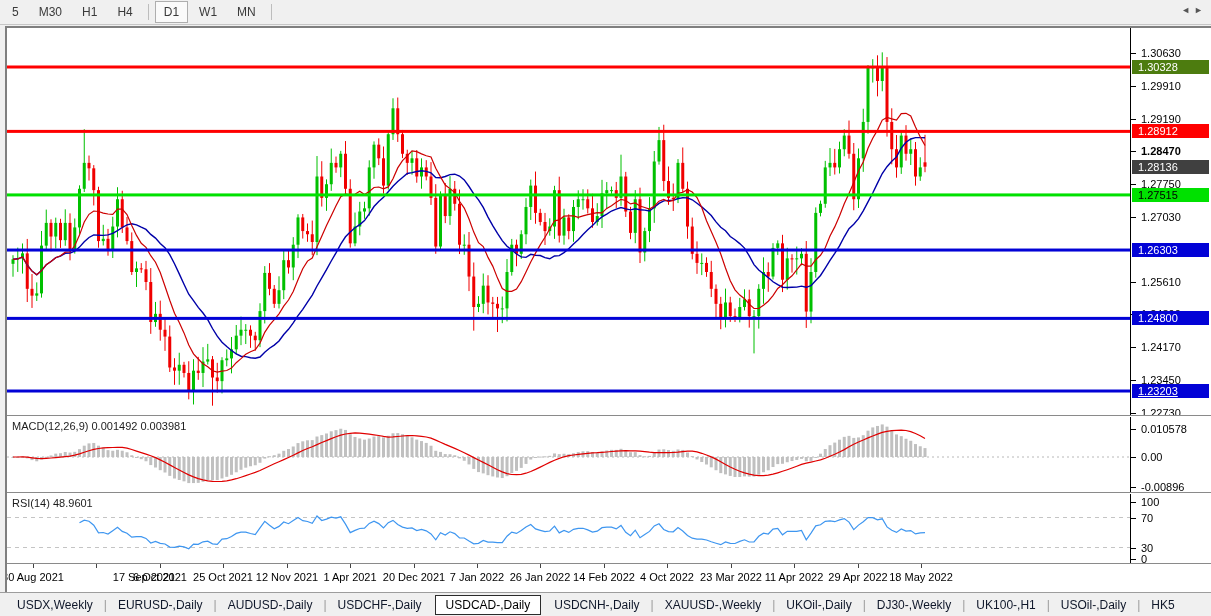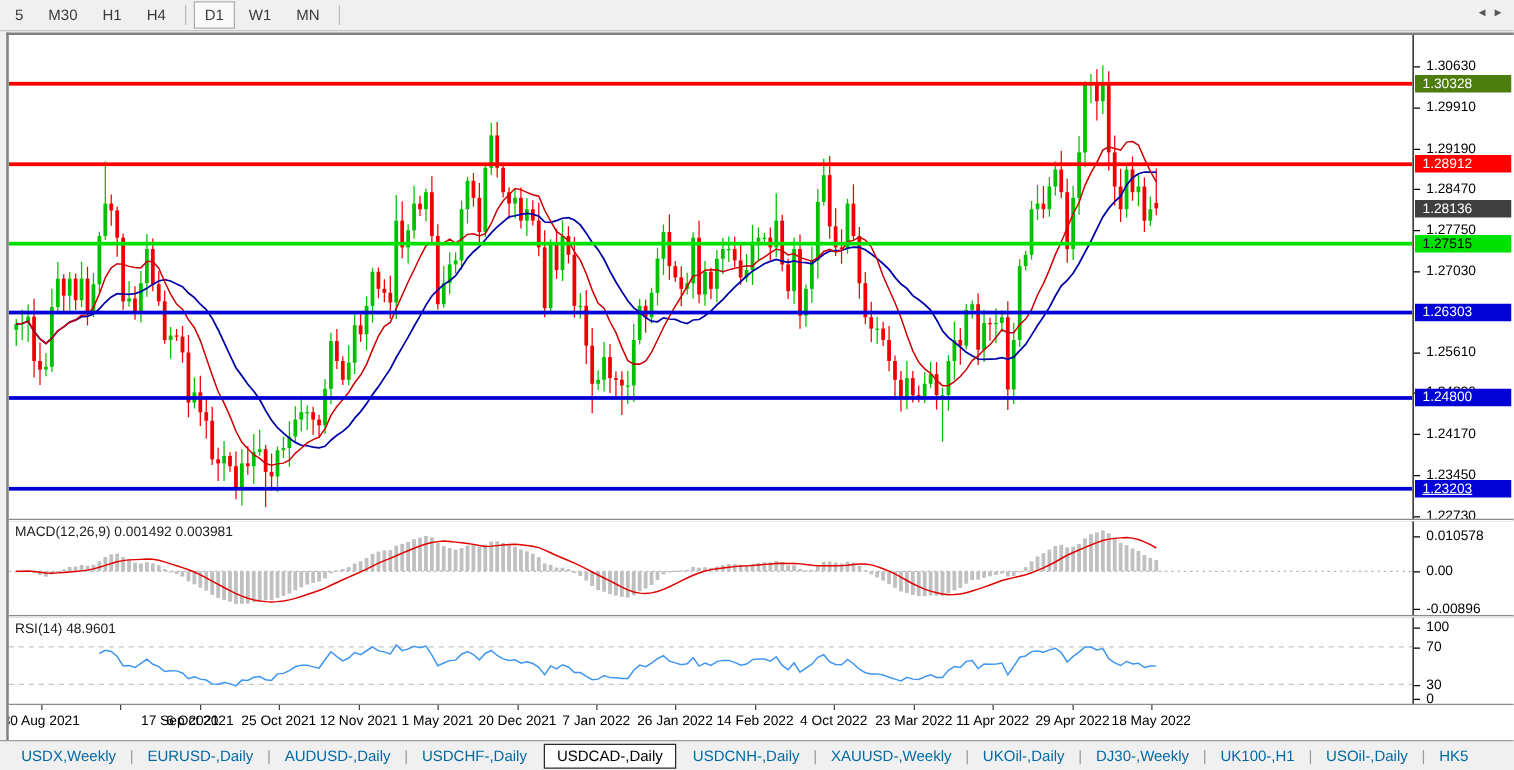--- a/index.html
+++ b/index.html
@@ -37,21 +37,21 @@
   
   #date-axis{position:absolute;left:0;top:536px;width:1204px;height:27px;background:#fff;}
   .dtick{position:absolute;top:0;width:1px;height:4px;background:#444;}
   .dlabel{position:absolute;top:7px;font-size:11px;color:#000;white-space:nowrap;transform:translateX(-50%);}
   
   #tabbar{
     position:absolute;left:0;bottom:0;width:1211px;height:24px;background:#f0f0f0;
     border-top:1px solid #9d9d9d;display:flex;align-items:center;white-space:nowrap;overflow:hidden;
     padding-left:8px;box-sizing:border-box;
   }
-  .tab{font-size:12px;color:#0369a1;padding:3px 9px;cursor:default;}
+  .tab{font-size:12px;color:#0f172a;padding:3px 9px;cursor:default;}
   .tab.active{background:#ffffff;border:1px solid #2b2b2b;color:#000;padding:2px 10px;margin:0 4px;}
   .tabsep{color:#9a9a9a;font-size:12px;padding:0 2px;}
   #tab-scroll{position:absolute;right:2px;top:5px;background:#f0f0f0;padding:0 2px;font-size:9px;color:#555;letter-spacing:4px;z-index:5;}
 </style>
 </head>
 <body>
 
 <div id="tf-toolbar">
     <div class="tfbtn">5</div>
     <div class="tfbtn">M30</div>
@@ -687,21 +687,21 @@
       <div class="dlabel" style="left: 26px;">30 Aug 2021</div>
       <div class="dtick" style="left: 89px;"></div>
       <div class="dlabel" style="left: 89px; margin-left: 48px;">17 Sep 2021</div>
       <div class="dtick" style="left: 153px;"></div>
       <div class="dlabel" style="left: 153px;">6 Oct 2021</div>
       <div class="dtick" style="left: 216px;"></div>
       <div class="dlabel" style="left: 216px;">25 Oct 2021</div>
       <div class="dtick" style="left: 280px;"></div>
       <div class="dlabel" style="left: 280px;">12 Nov 2021</div>
       <div class="dtick" style="left: 343px;"></div>
-      <div class="dlabel" style="left: 343px;">1 May 2021</div>
+      <div class="dlabel" style="left: 343px;">1 Apr 2021</div>
       <div class="dtick" style="left: 407px;"></div>
       <div class="dlabel" style="left: 407px;">20 Dec 2021</div>
       <div class="dtick" style="left: 470px;"></div>
       <div class="dlabel" style="left: 470px;">7 Jan 2022</div>
       <div class="dtick" style="left: 533px;"></div>
       <div class="dlabel" style="left: 533px;">26 Jan 2022</div>
       <div class="dtick" style="left: 597px;"></div>
       <div class="dlabel" style="left: 597px;">14 Feb 2022</div>
       <div class="dtick" style="left: 660px;"></div>
       <div class="dlabel" style="left: 660px;">4 Oct 2022</div>
@@ -715,21 +715,21 @@
       <div class="dlabel" style="left: 914px;">18 May 2022</div>
     </div>
   <div id="price-axis">
       <div class="axtick" style="top: 25px;"></div>
       <div class="axlabel" style="top: 19px;">1.30630</div>
       <div class="axtick" style="top: 58px;"></div>
       <div class="axlabel" style="top: 52px;">1.29910</div>
       <div class="axtick" style="top: 91px;"></div>
       <div class="axlabel" style="top: 85px;">1.29190</div>
       <div class="axtick" style="top: 123px;"></div>
-      <div class="axlabel" style="top: 117px;">1.28470</div>
+      <div class="axlabel" style="top: 117px; font-weight: bold;">1.28470</div>
       <div class="axtick" style="top: 156px;"></div>
       <div class="axlabel" style="top: 150px;">1.27750</div>
       <div class="axtick" style="top: 189px;"></div>
       <div class="axlabel" style="top: 183px;">1.27030</div>
       <div class="axtick" style="top: 254px;"></div>
       <div class="axlabel" style="top: 248px;">1.25610</div>
       <div class="axtick" style="top: 286px;"></div>
       <div class="axlabel" style="top: 280px;">1.24890</div>
       <div class="axtick" style="top: 319px;"></div>
       <div class="axlabel" style="top: 313px;">1.24170</div>

